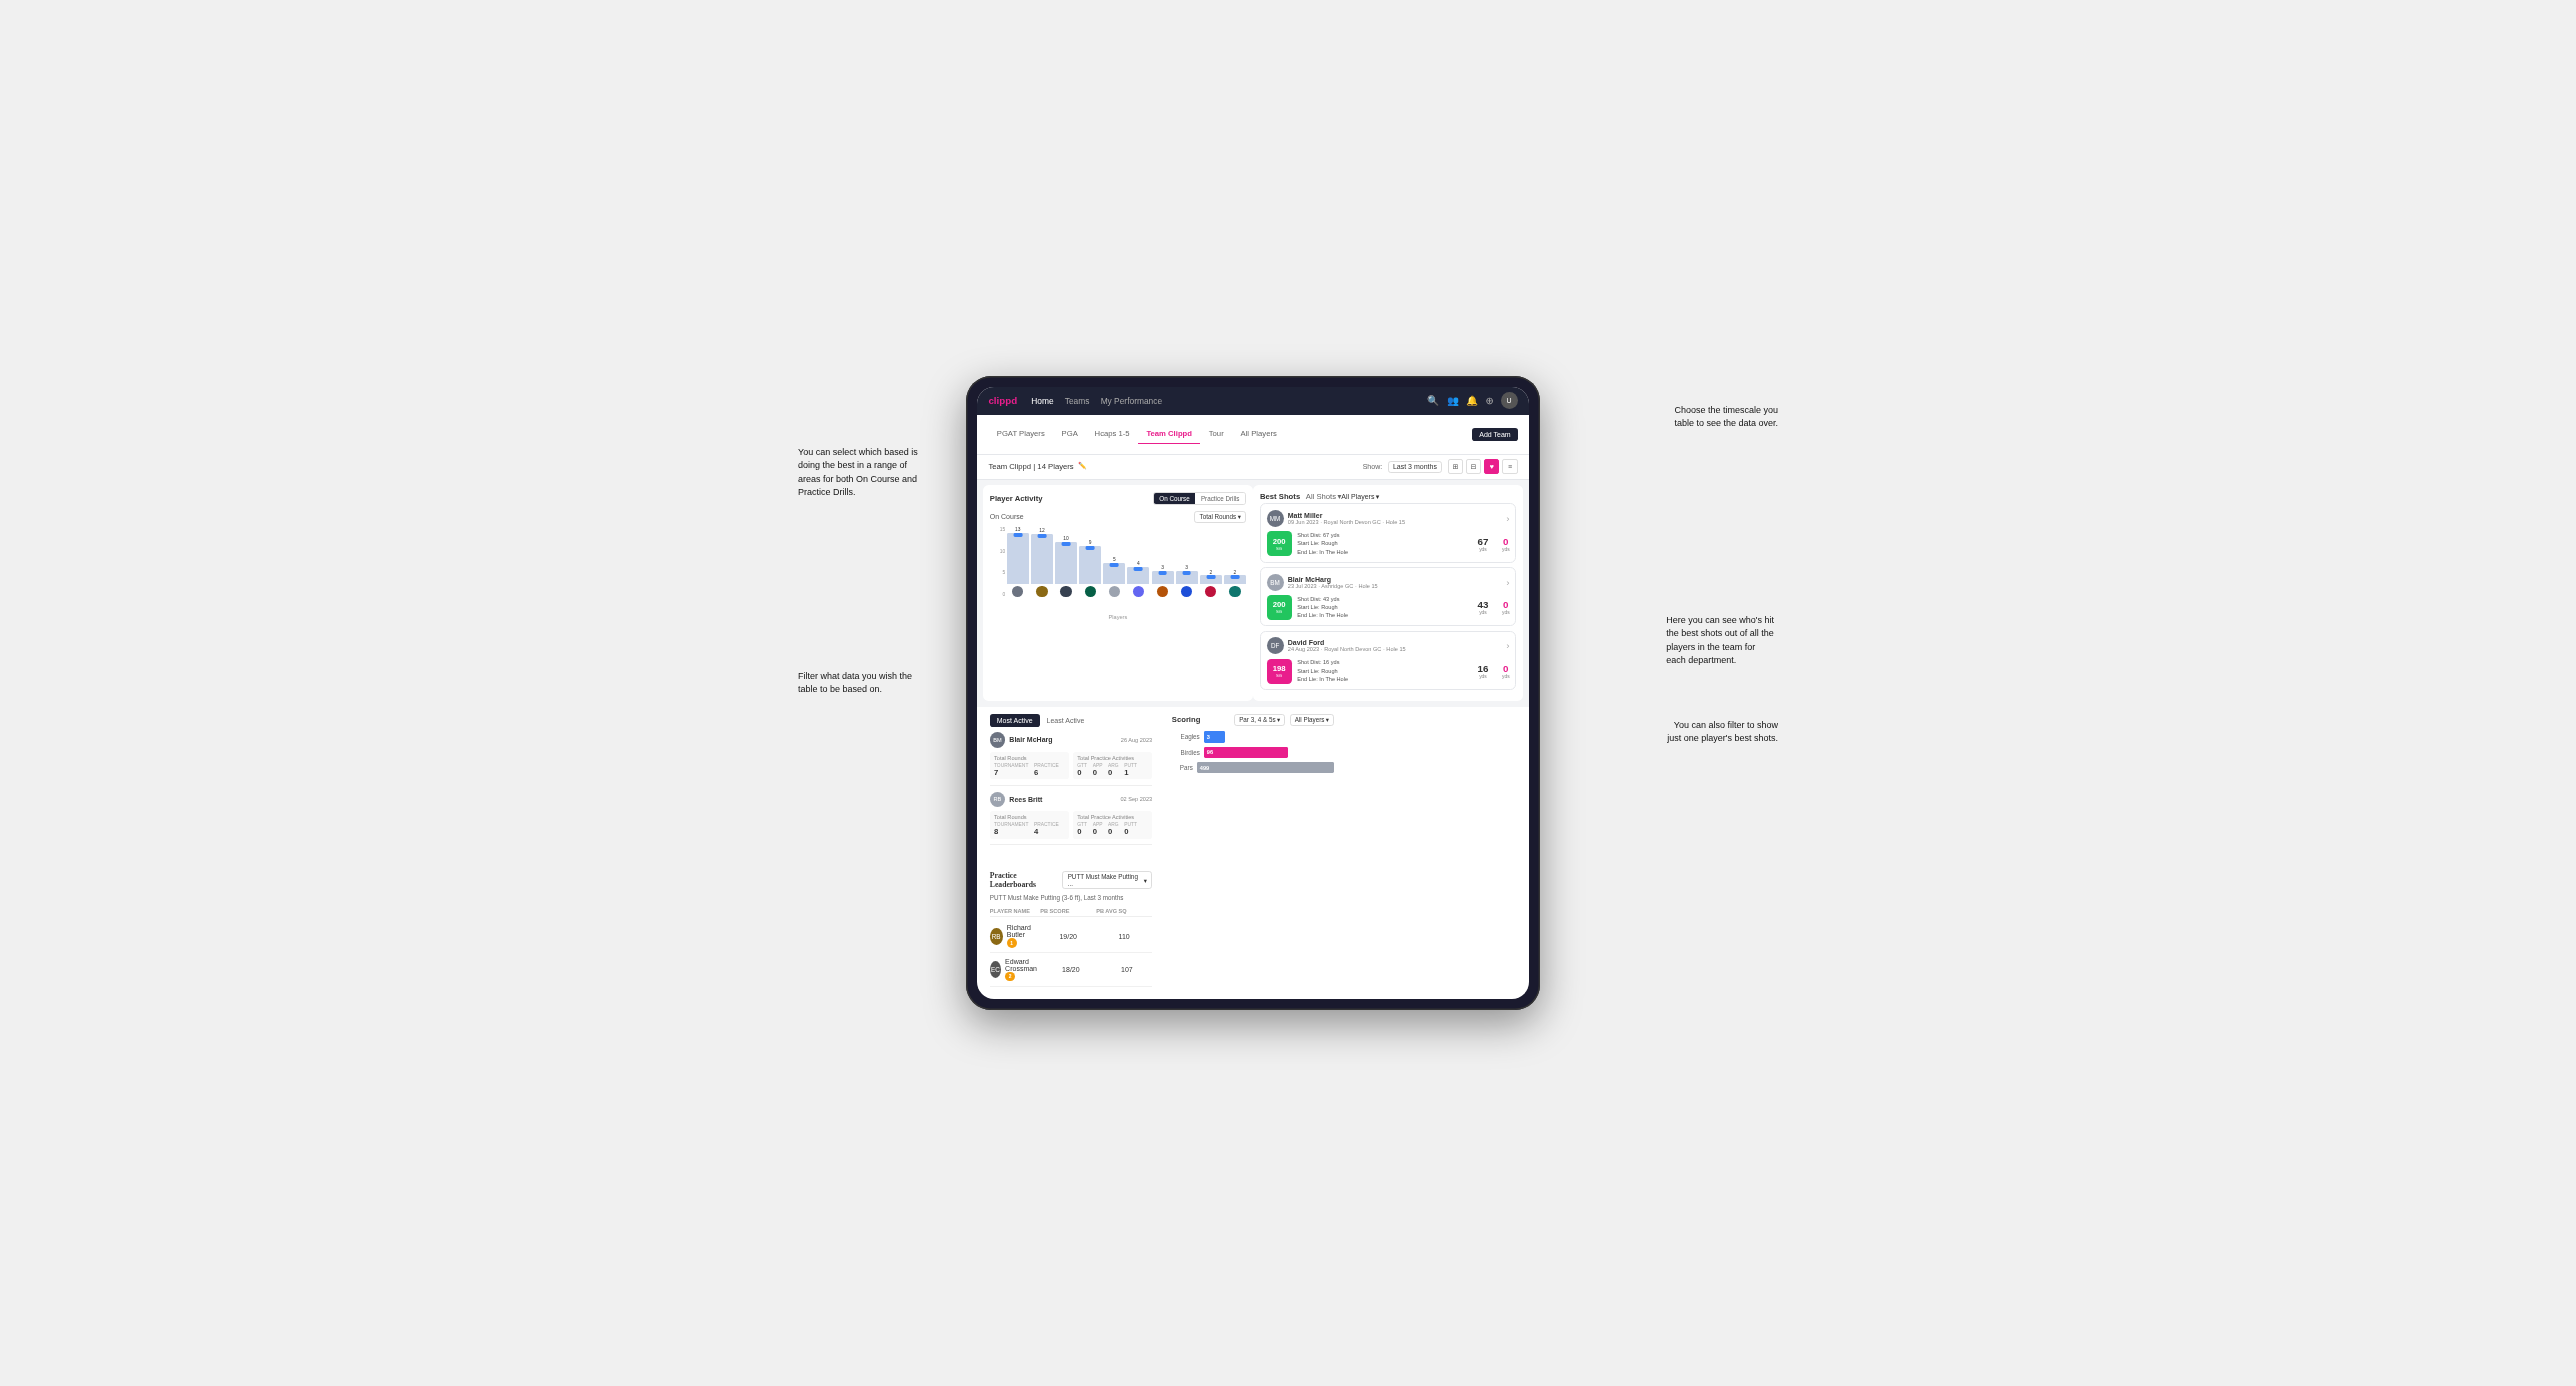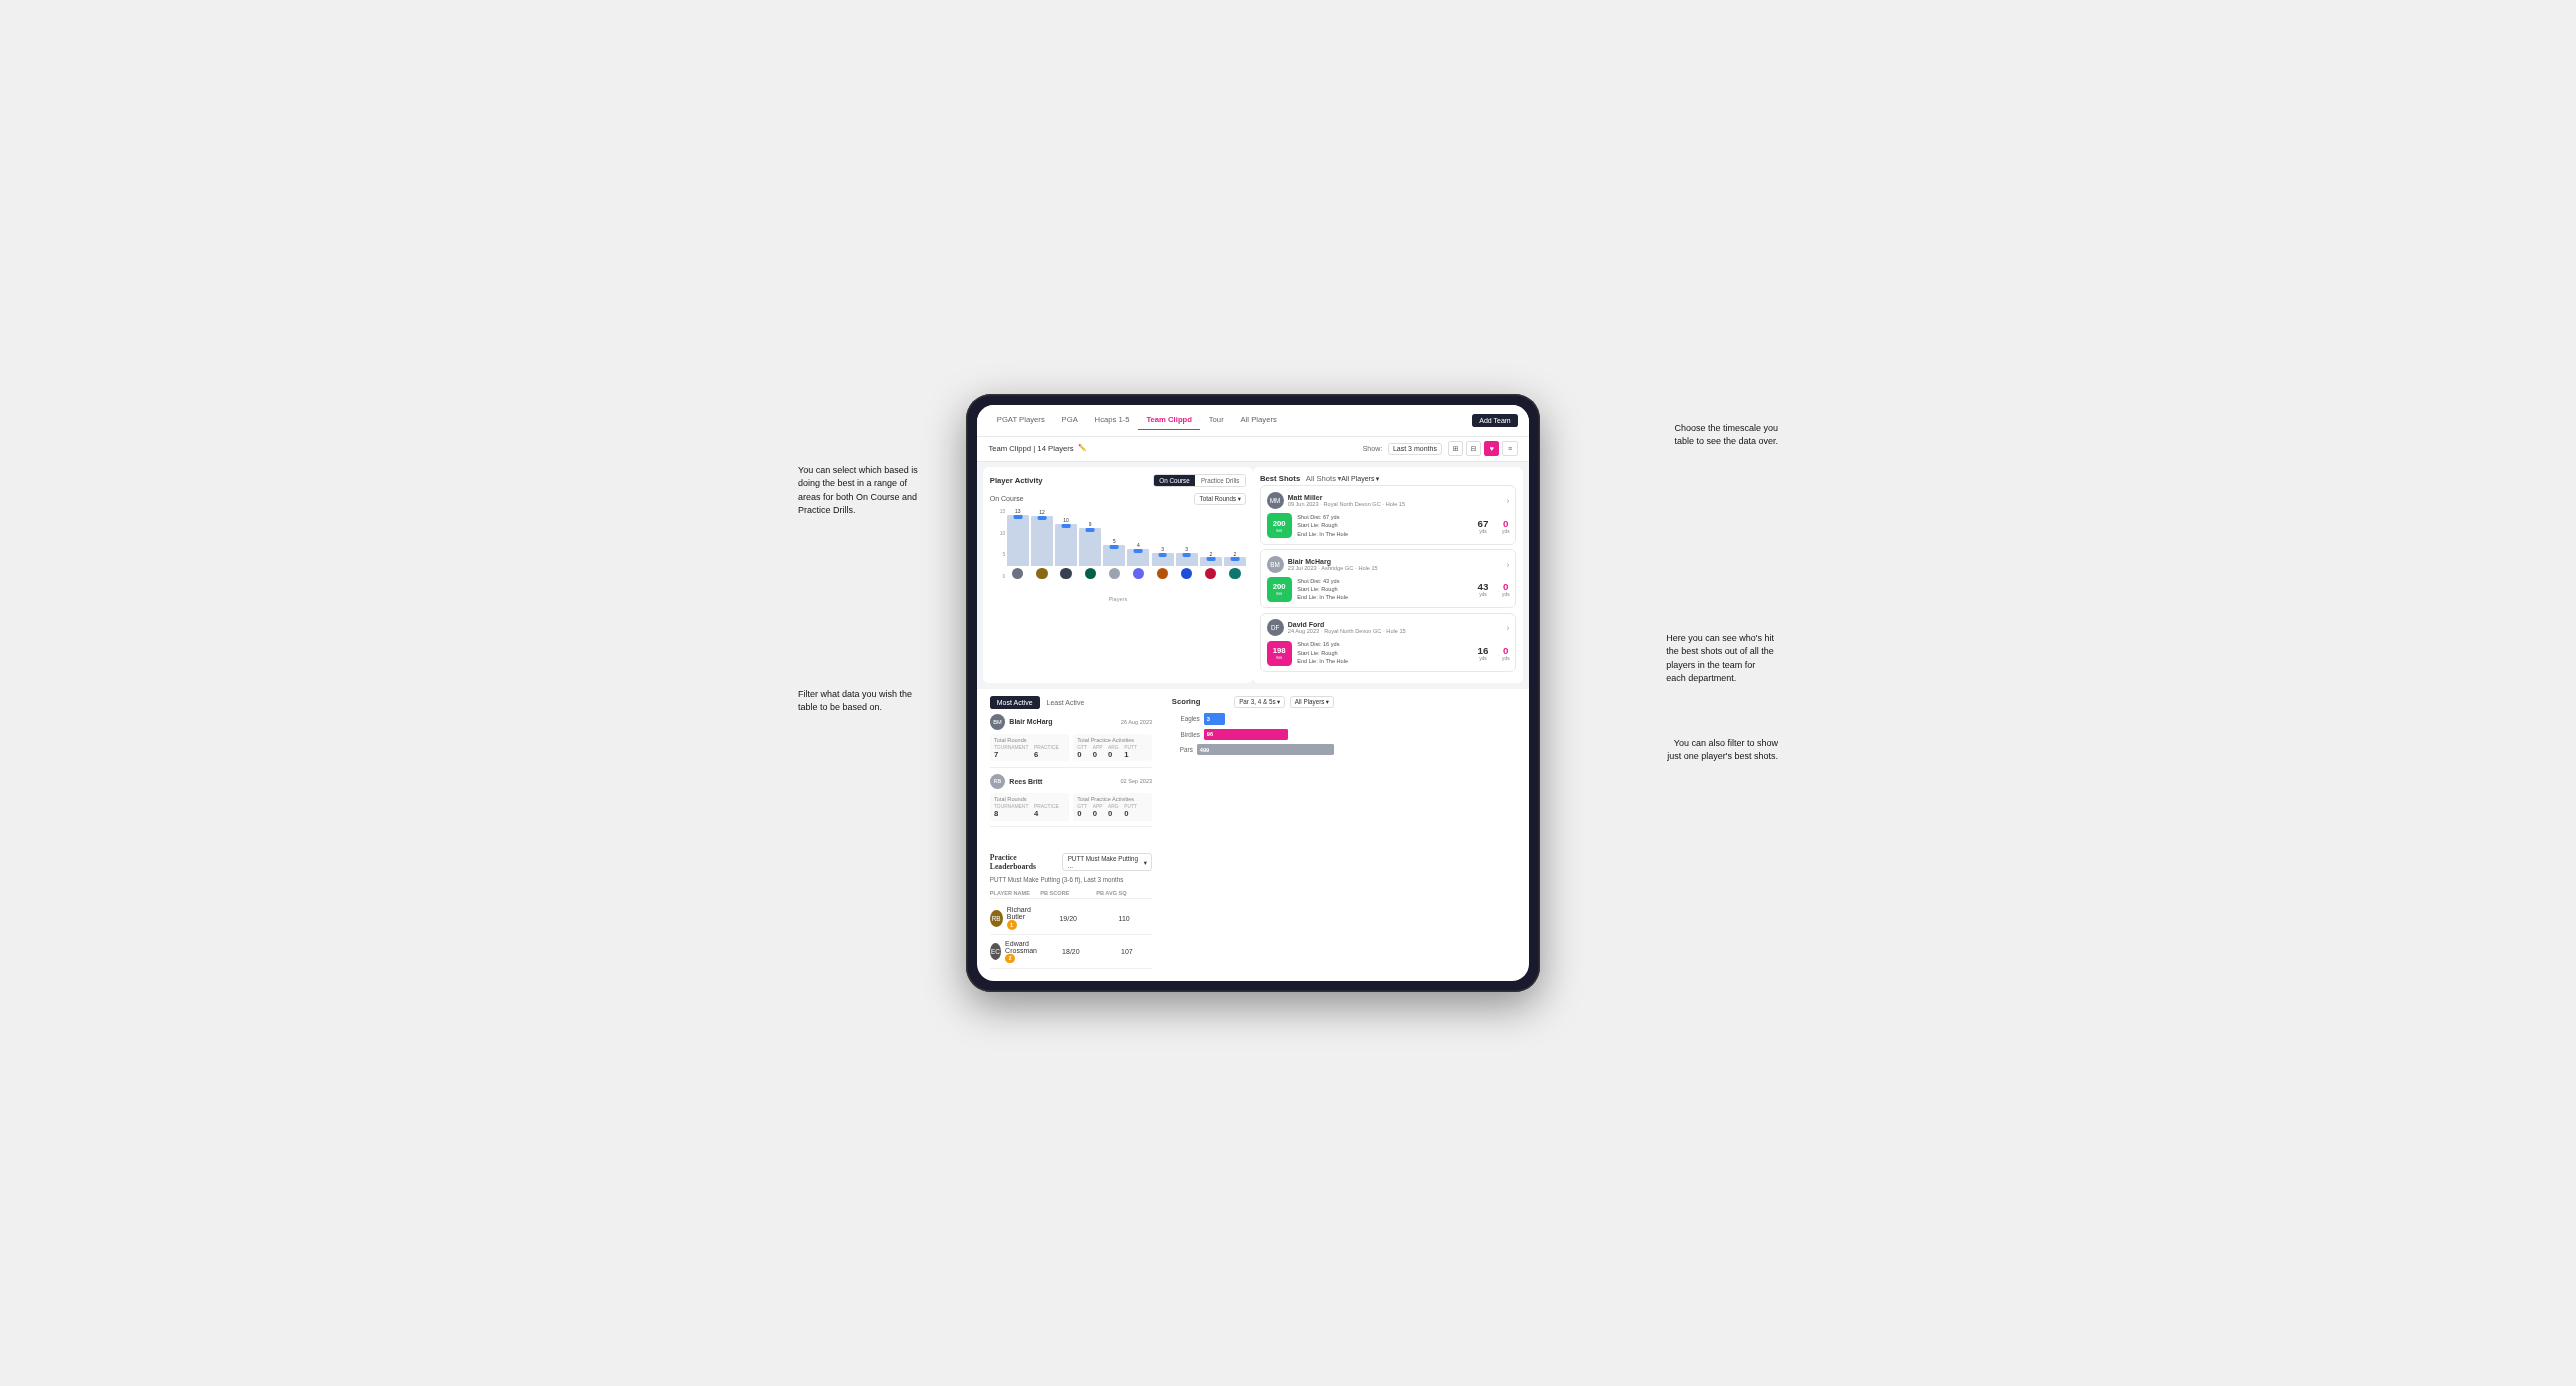--- a/index.html
+++ b/index.html
@@ -97,21 +97,21 @@
       font-size: 7px;
     }
 
     
     .sub-nav {
       background: #fff;
       border-bottom: 0.7px solid #e5e7eb;
       display: flex;
       align-items: center;
       padding: 0 11.2px;
-      height: 32px;
+      height: 40px;
       gap: 0;
       justify-content: space-between;
     }
     .sub-nav-tabs {
       display: flex;
       gap: 0;
     }
     .sub-tab {
       padding: 4.2px 8.4px;
       font-size: 7.7px;
@@ -709,20 +709,35 @@
   <div class="annotation annotation-mr" style="white-space:pre-line">Here you can see who's hit
 the best shots out of all the
 players in the team for
 each department.</div>
   <div class="annotation annotation-br" style="white-space:pre-line">You can also filter to show
 just one player's best shots.</div>
 
   <div class="tablet-frame" style="margin-left: 168px; margin-right: 210px;">
     <div class="tablet-screen">
 
+      <div class="top-nav">
+        <span class="nav-logo">clippd</span>
+        <div class="nav-links">
+          <span class="nav-link active">Home</span>
+          <span class="nav-link">Teams</span>
+          <span class="nav-link">My Performance</span>
+        </div>
+        <div class="nav-icons">
+          <span class="nav-icon">🔍</span>
+          <span class="nav-icon">👥</span>
+          <span class="nav-icon">🔔</span>
+          <span class="nav-icon">⊕</span>
+          <div class="nav-avatar">U</div>
+        </div>
+      </div>
 
       <div class="sub-nav">
         <div class="sub-nav-tabs">
           <span class="sub-tab">PGAT Players</span>
           <span class="sub-tab">PGA</span>
           <span class="sub-tab">Hcaps 1-5</span>
           <span class="sub-tab active">Team Clippd</span>
           <span class="sub-tab">Tour</span>
           <span class="sub-tab">All Players</span>
         </div>

